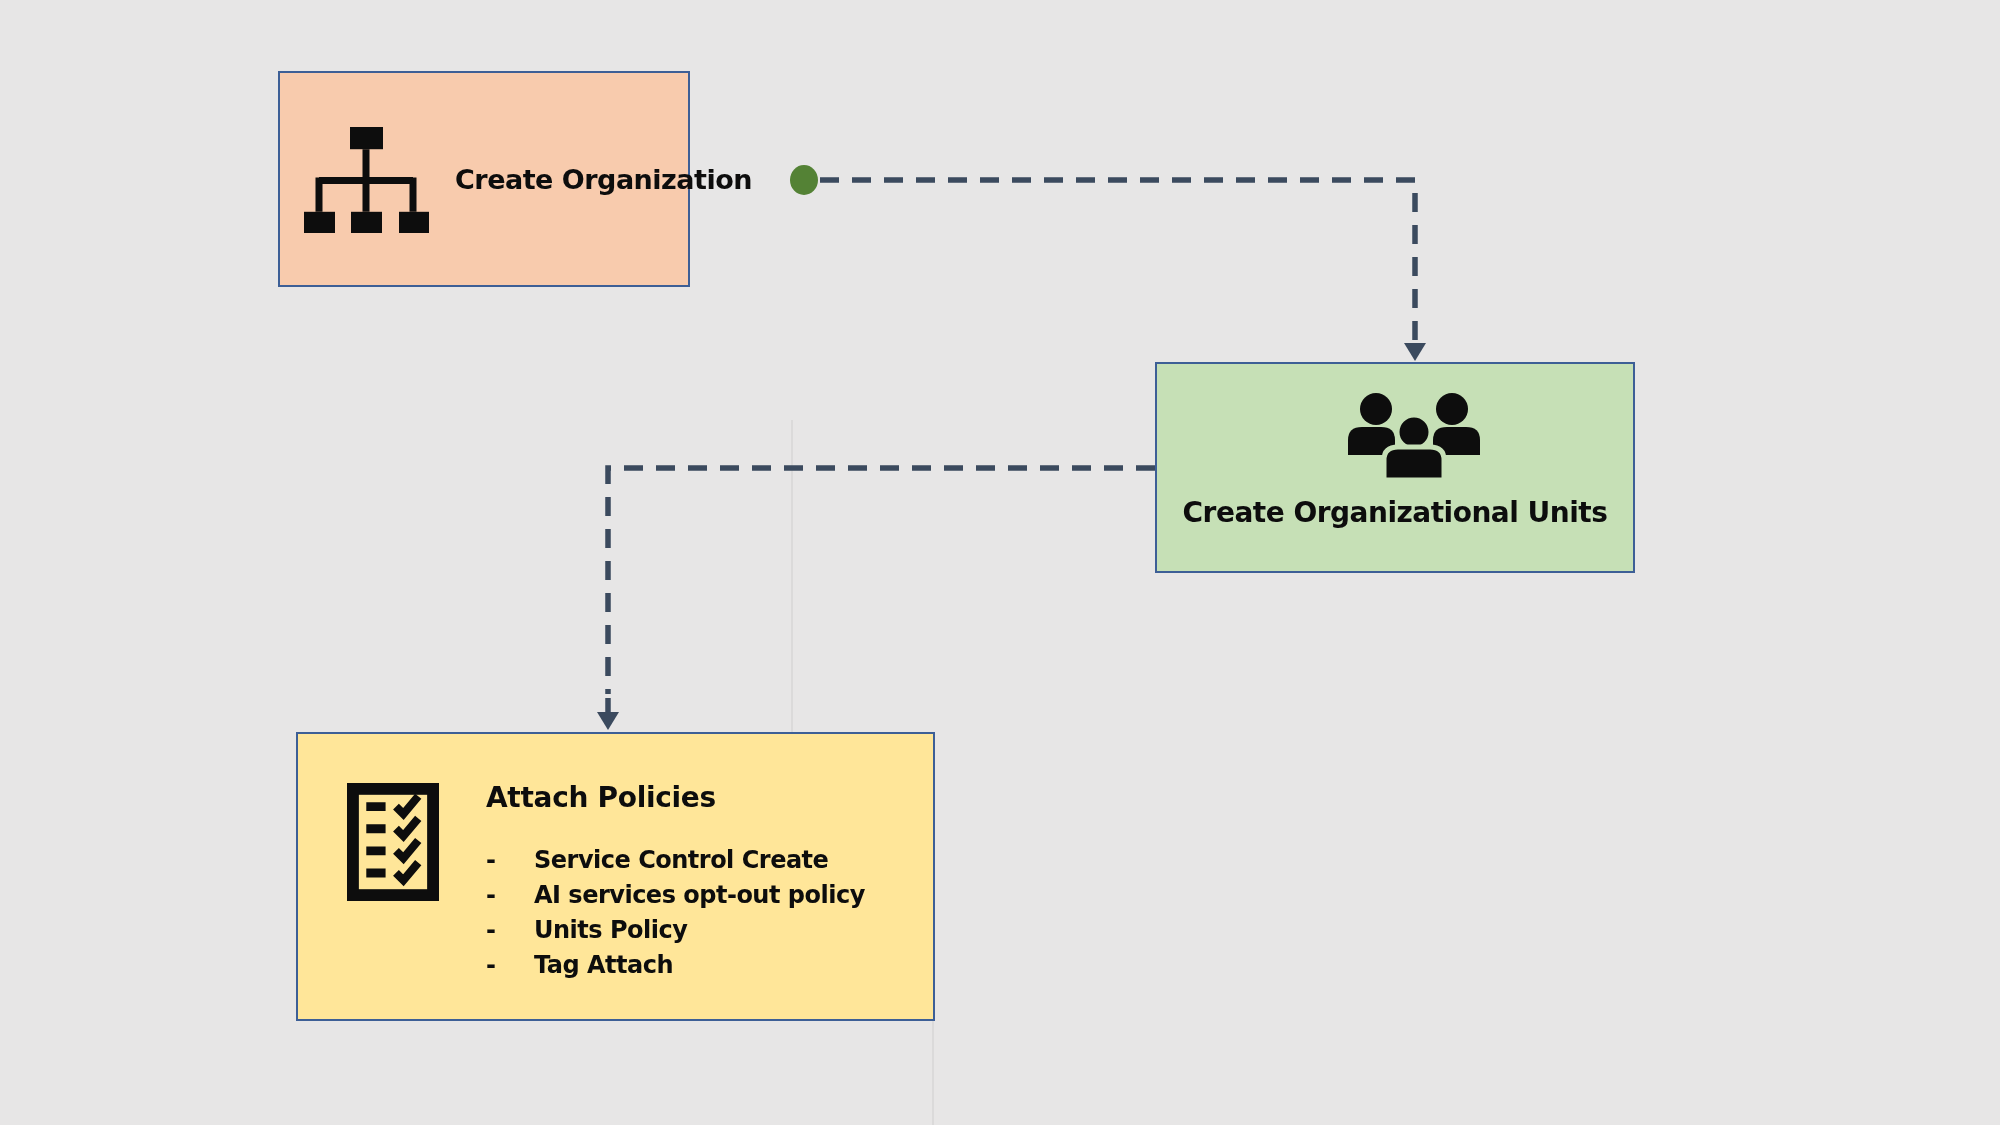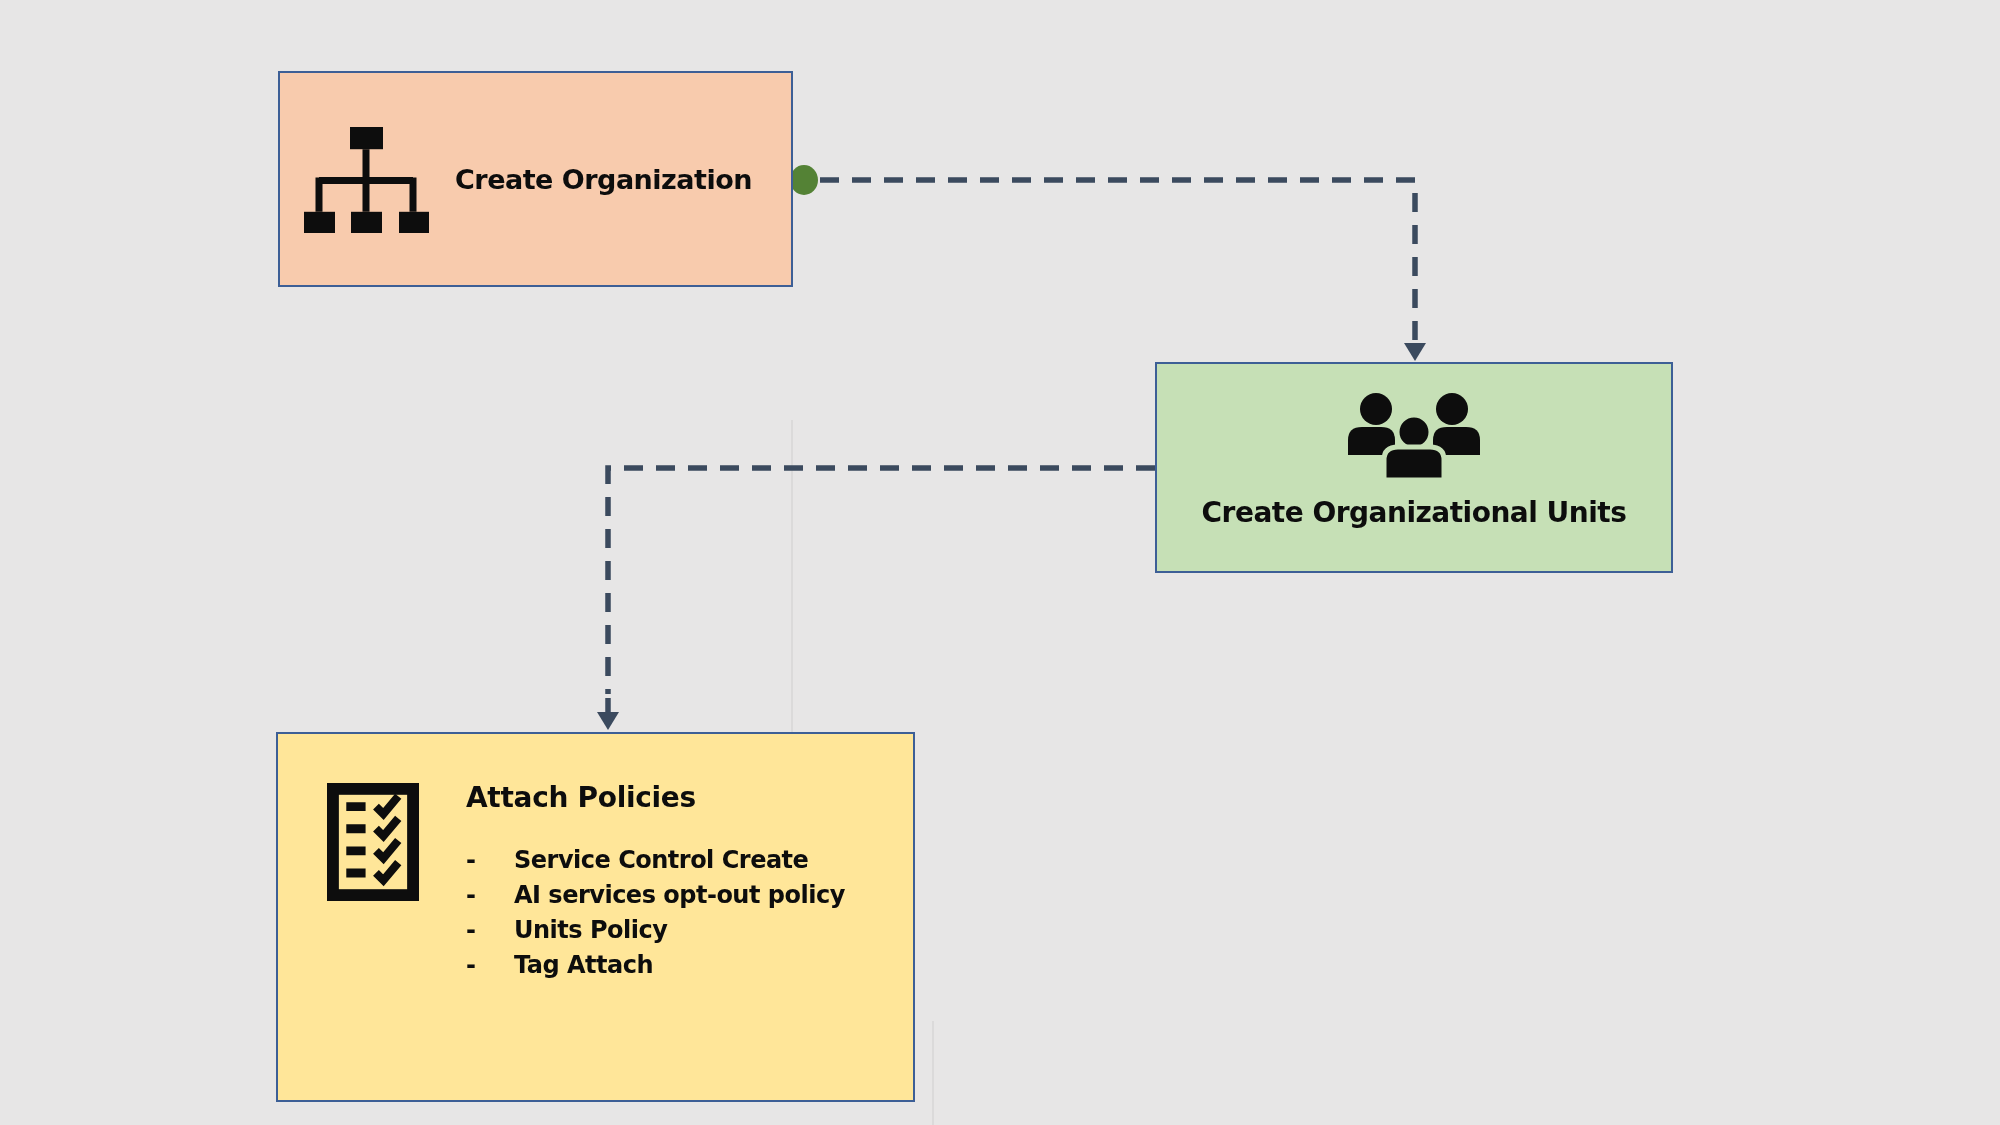--- a/index.html
+++ b/index.html
@@ -22,23 +22,23 @@
     color:var(--text);
     overflow:hidden;
   }
   .overlay{position:absolute;left:0;top:0;width:2000px;height:1125px;pointer-events:none;}
   .overlay .hit{pointer-events:all;}
   .node{
     position:absolute;
     border:2.5px solid var(--node-border);
     box-sizing:border-box;
   }
-  .node-org{left:278px;top:71px;width:515px;height:216px;background:var(--org-fill);padding-left:31px;}
-  .node-ou{left:1155px;top:362px;width:518px;height:211px;background:var(--ou-fill);}
-  .node-policies{left:276px;top:732px;width:639px;height:370px;background:var(--policies-fill);}
+  .node-org{left:278px;top:71px;width:412px;height:216px;background:var(--org-fill);padding-left:31px;}
+  .node-ou{left:1155px;top:362px;width:480px;height:211px;background:var(--ou-fill);}
+  .node-policies{left:296px;top:732px;width:639px;height:289px;background:var(--policies-fill);}
   .icon{position:absolute;color:var(--icon);}
   .icon svg{width:100%;height:100%;display:block;}
   .org-icon{left:24px;top:54px;width:125px;height:106px;}
   .people-icon{left:191px;top:28px;width:132px;height:88px;}
   .checklist-icon{left:49px;top:49px;width:92px;height:118px;}
   .node-label{
     font-weight:700;
     font-size:27px;
     letter-spacing:-0.5px;
     white-space:nowrap;

